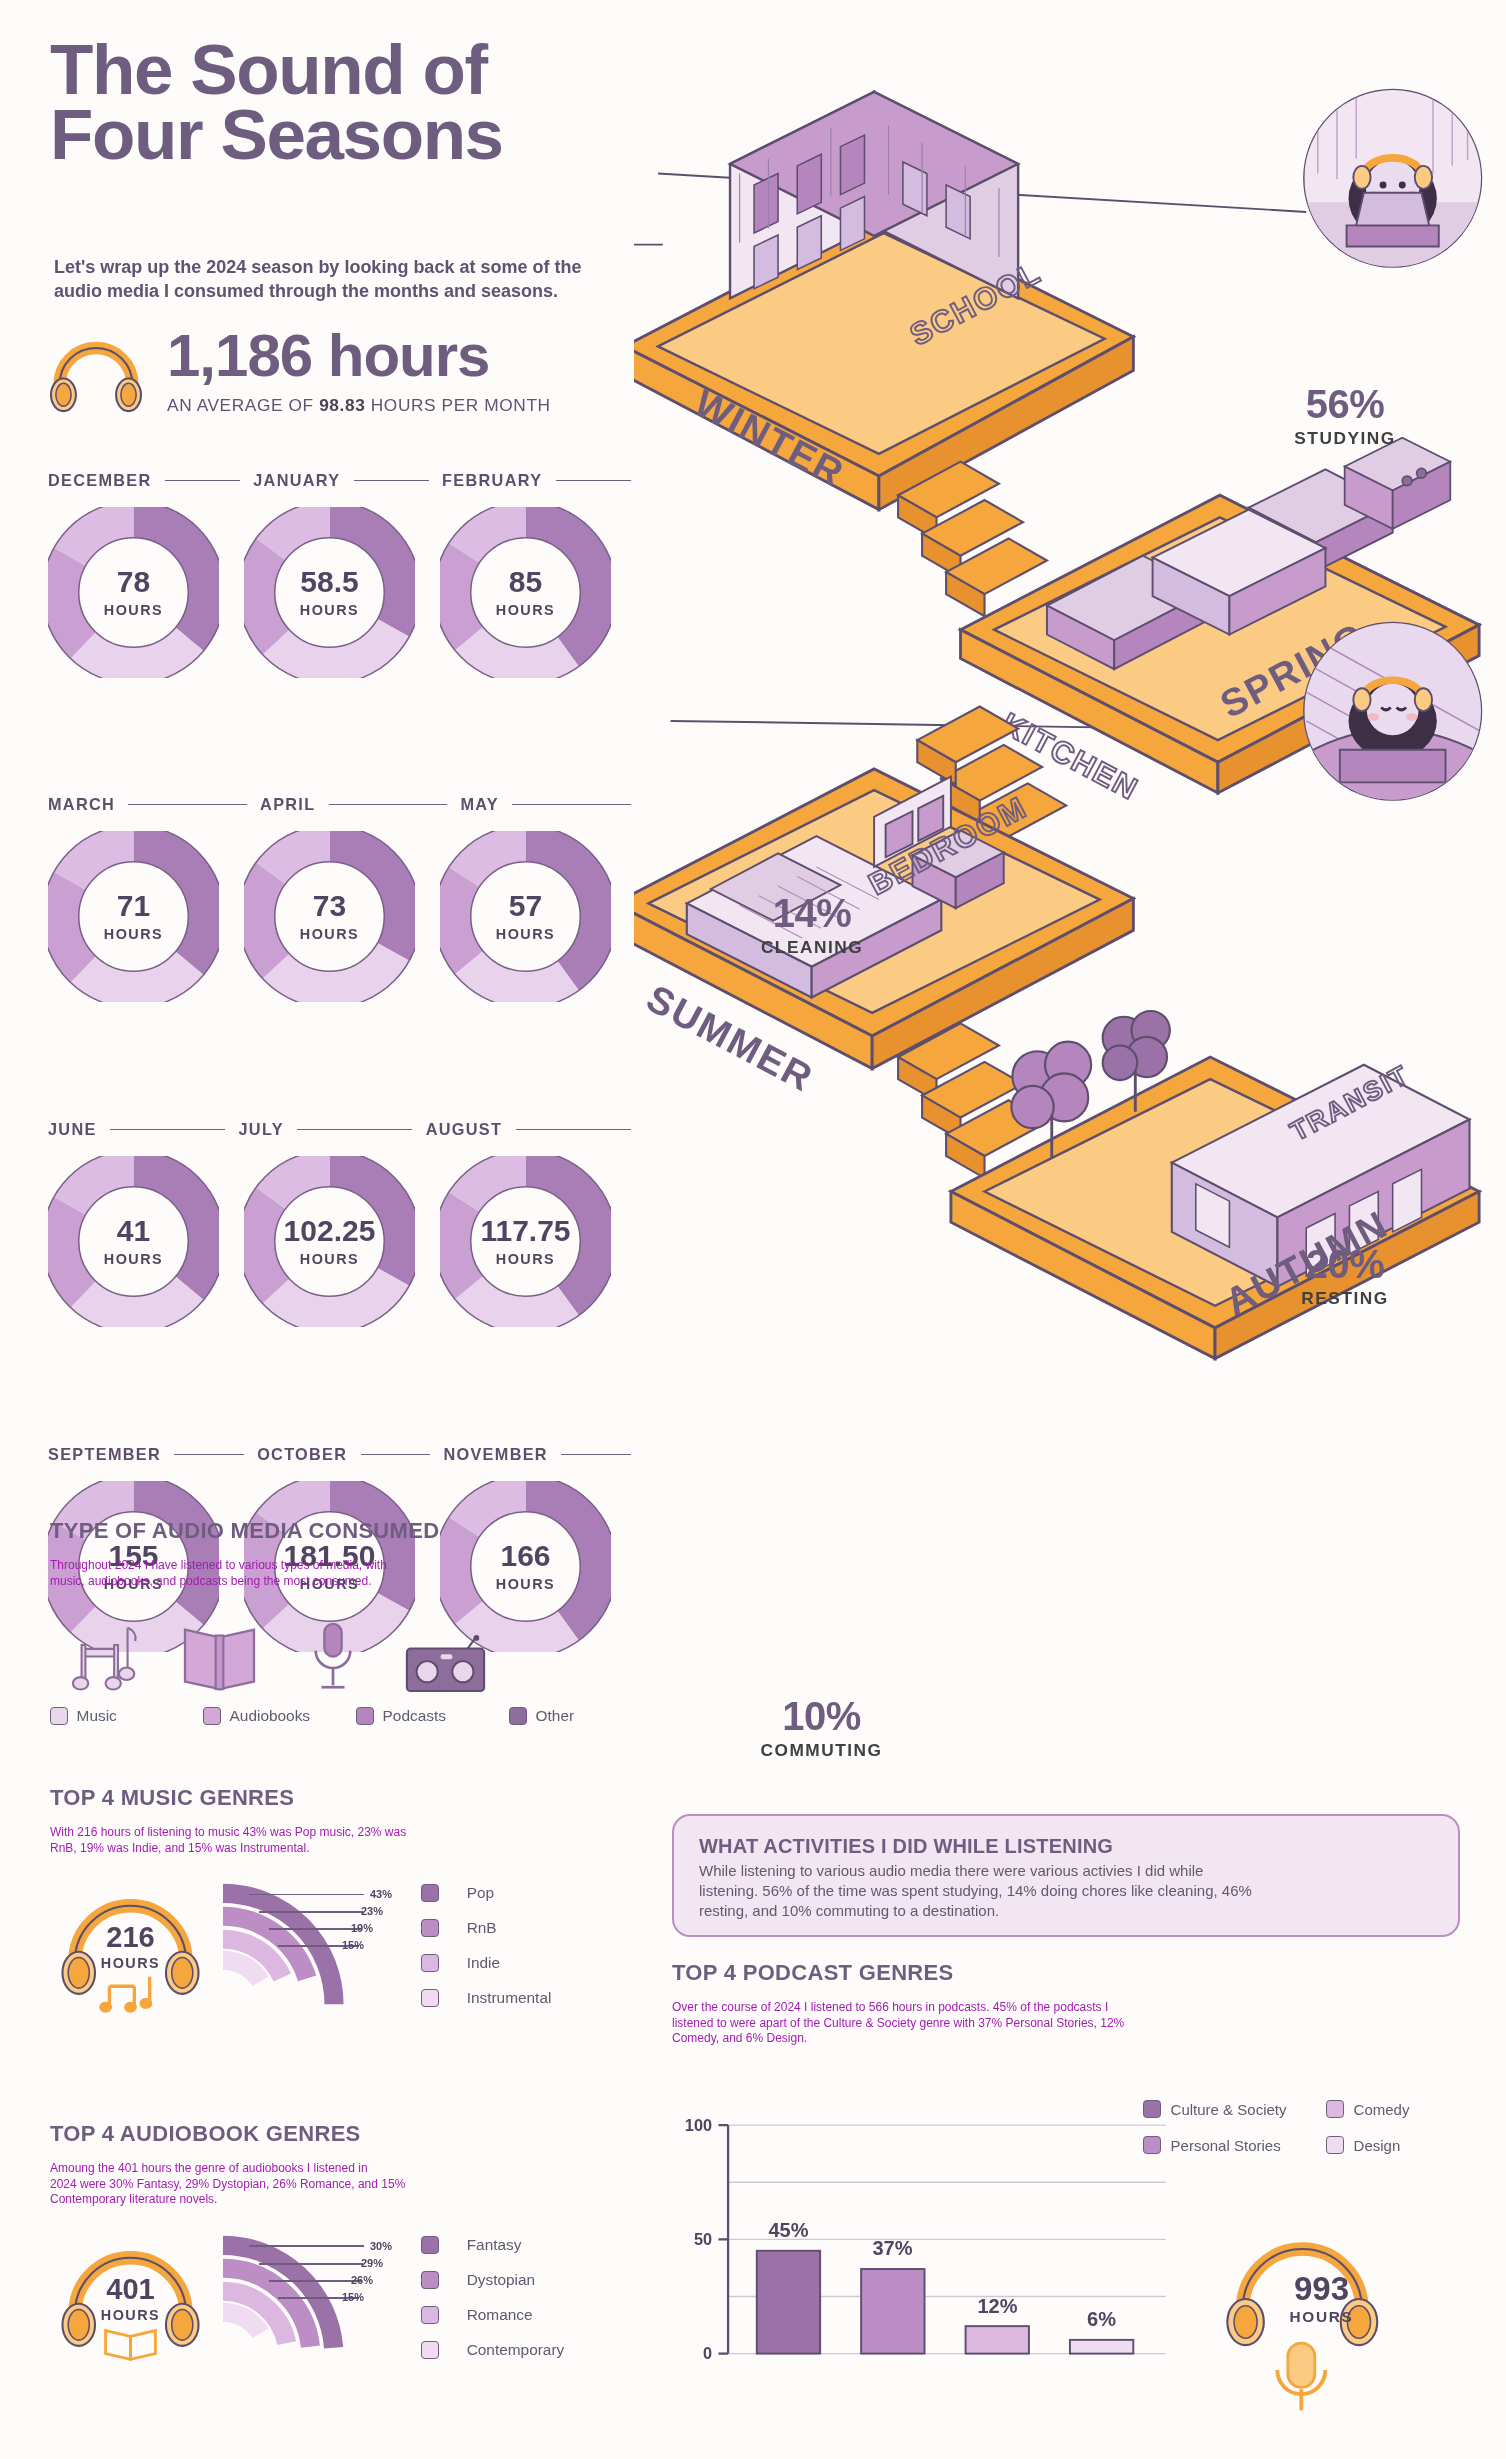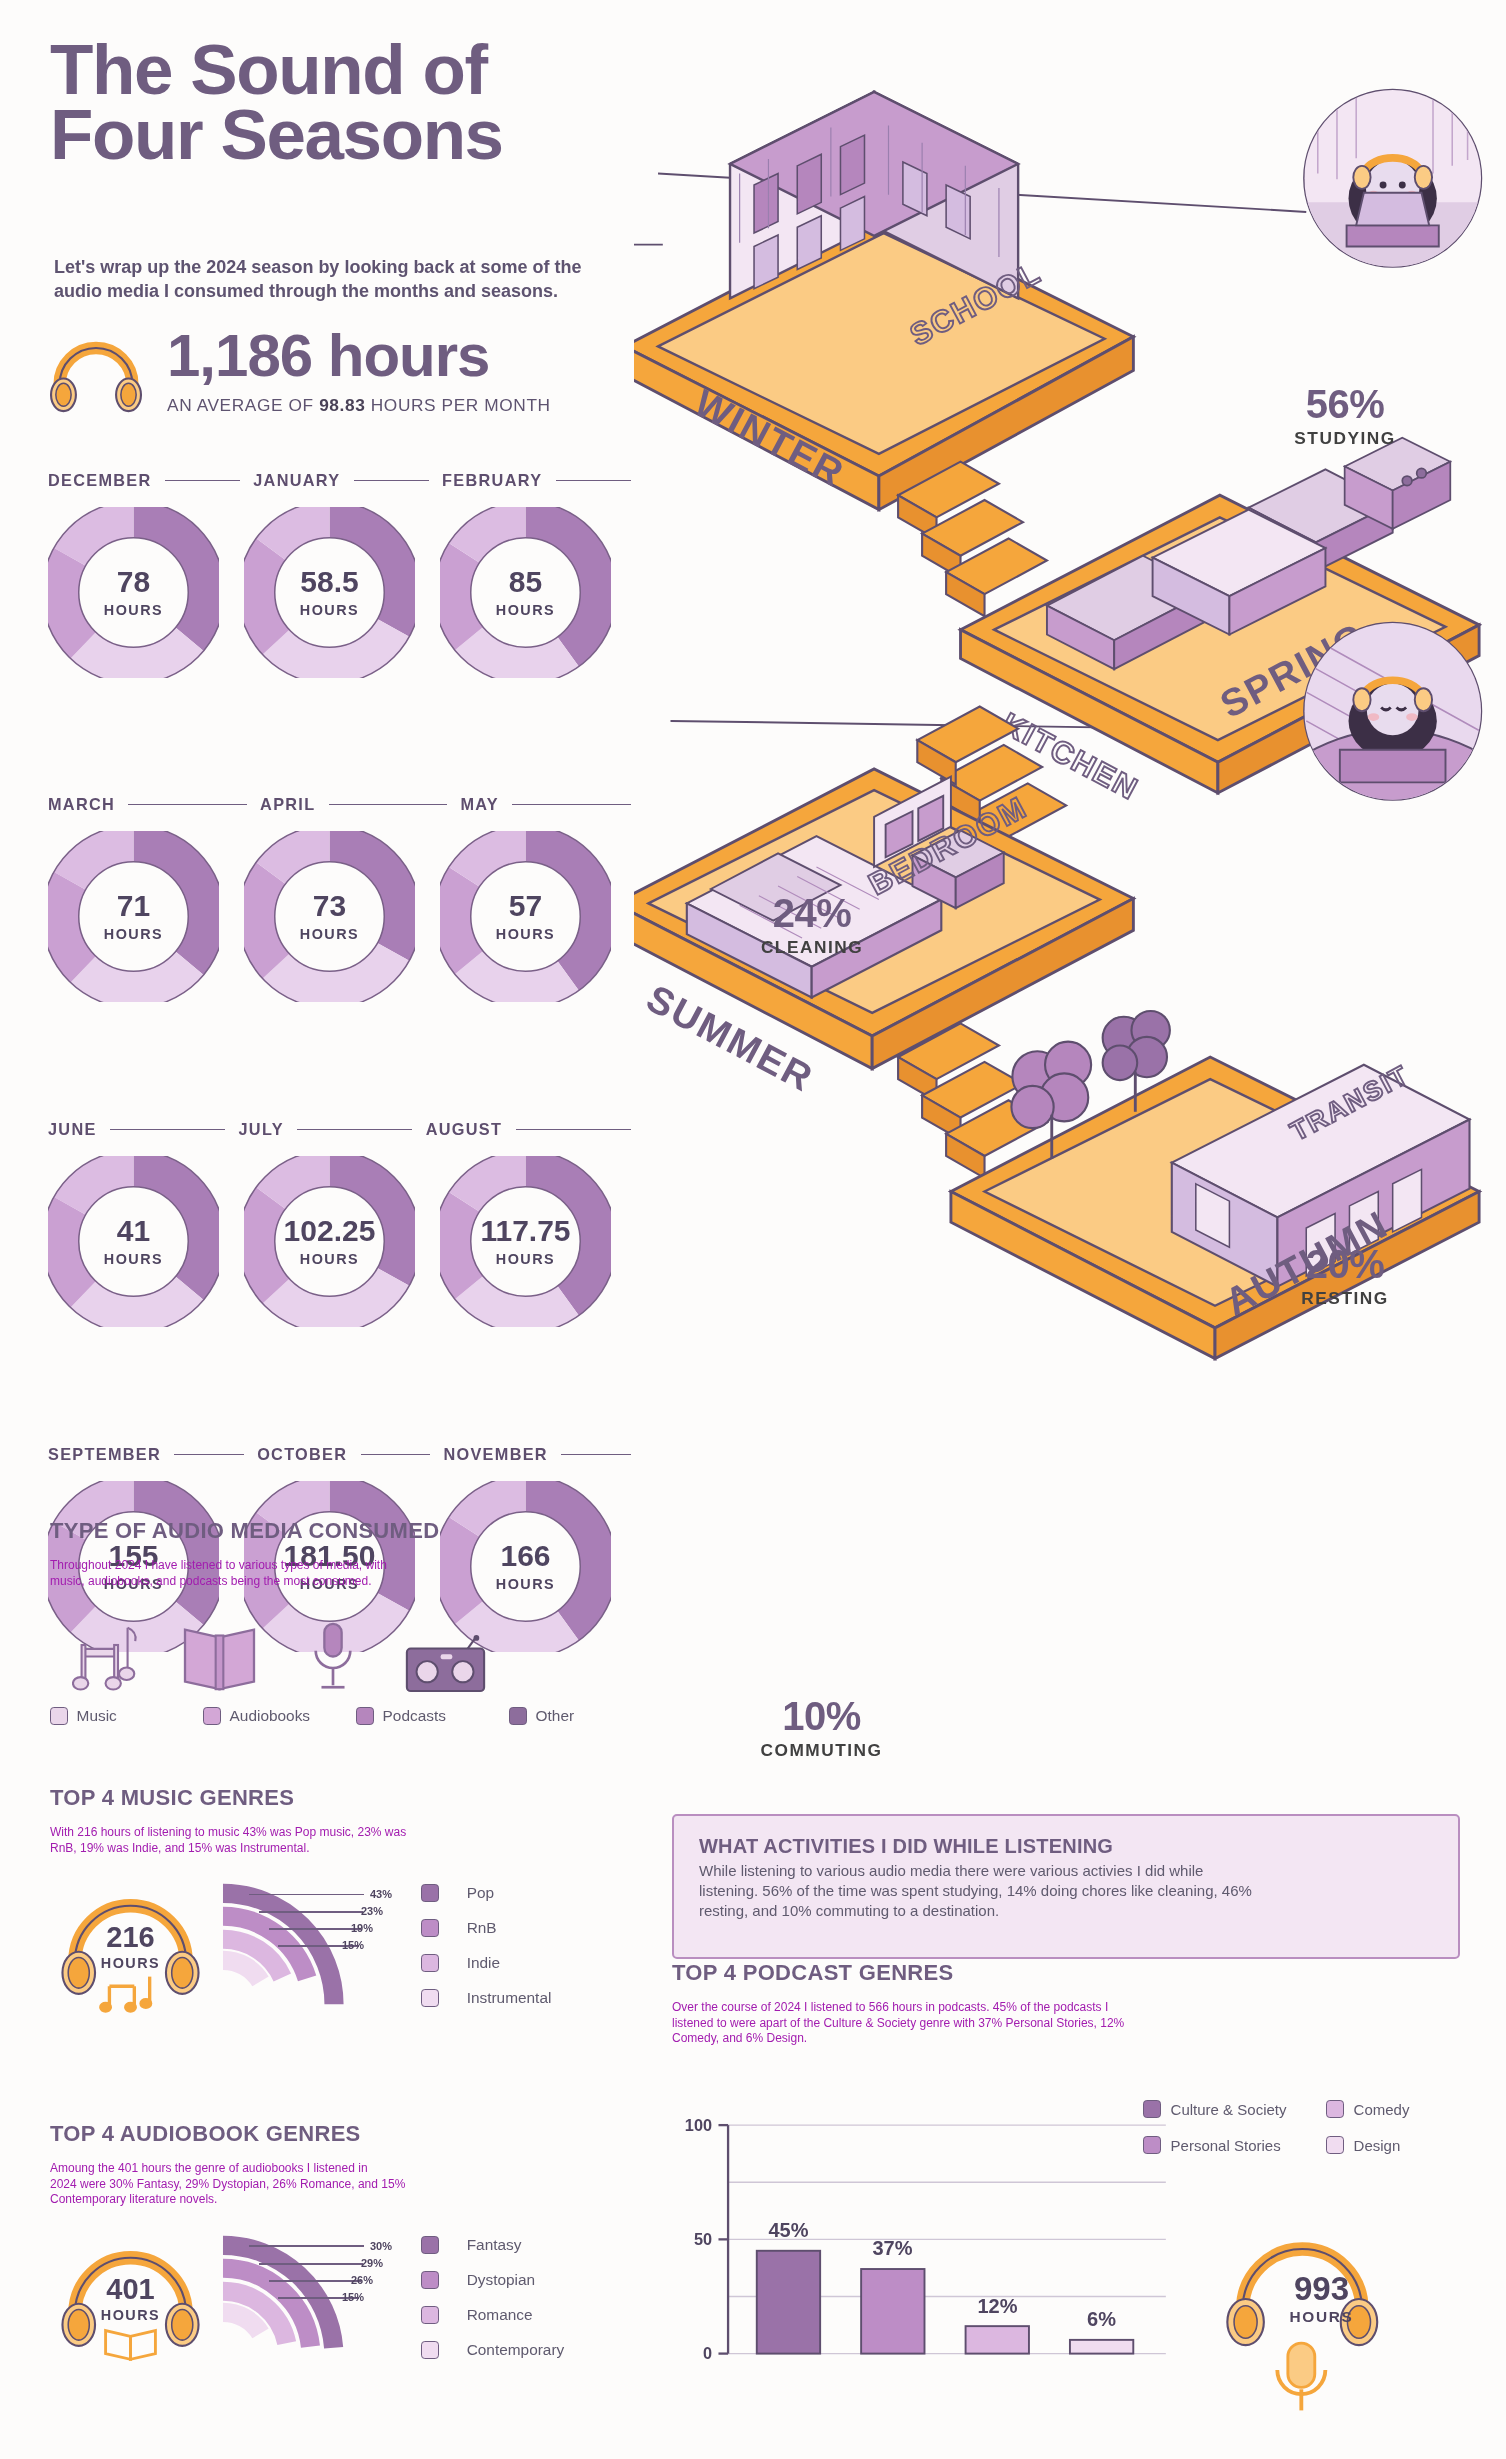--- a/index.html
+++ b/index.html
@@ -67,22 +67,22 @@
   .gen-arcs { position: relative; width: 202px; height: 134px; }
   .gen-arcs .pct { position: absolute; font-size: 11px; font-weight: bold; color: #4f4560; }
   .gen-leg { margin-left: 7.7px; }
   .gen-leg > div { display: flex; align-items: center; gap: 28px; font-size: 15.4px; color: #5f5a6e; height: 35px; }
 
   
   .book-sec { position: absolute; left: 50px; top: 2121px; width: 615px; }
 
   
   .act-box {
-    position: absolute; left: 672px; top: 1814px; width: 788px; height: 145px;
-    background: #f3e6f3; border: 2.4px solid #b98ec0; border-radius: 5px;
+    position: absolute; left: 672px; top: 1814px; width: 788px; height: 123px;
+    background: #f3e6f3; border: 2.4px solid #b98ec0; border-radius: 18px;
     padding: 19px 25px;
   }
   .act-box h3 { font-size: 20px; font-weight: bold; color: #6f5d80; letter-spacing: 0.2px; }
   .act-box p { font-size: 15px; line-height: 1.33; color: #5f5a6e; margin-top: 2.9px; white-space: pre-line; }
 
   
   .pod-sec { position: absolute; left: 672px; top: 1960px; width: 797px; }
   .pod-legend { position: absolute; left: 1143px; top: 2100px; display: grid; grid-template-columns: 183px 144px; row-gap: 18px; }
   .pod-legend > div { display: flex; align-items: center; gap: 9.6px; font-size: 15px; color: #5f5a6e; }
 
@@ -856,21 +856,21 @@
         </g>
       </g>
     </svg>
   </div>
 
   <div class="pct-call" style="left:1244px; top:384px; width:202px;">
     <div class="pv">56%</div>
     <div class="pl">STUDYING</div>
   </div>
   <div class="pct-call" style="left:711px; top:893px; width:202px;">
-    <div class="pv">24%</div>
+    <div class="pv">14%</div>
     <div class="pl">CLEANING</div>
   </div>
   <div class="pct-call" style="left:1244px; top:1244px; width:202px;">
     <div class="pv">20%</div>
     <div class="pl">RESTING</div>
   </div>
   <div class="pct-call" style="left:711px; top:1696px; width:221px;">
     <div class="pv">10%</div>
     <div class="pl">COMMUTING</div>
   </div>

